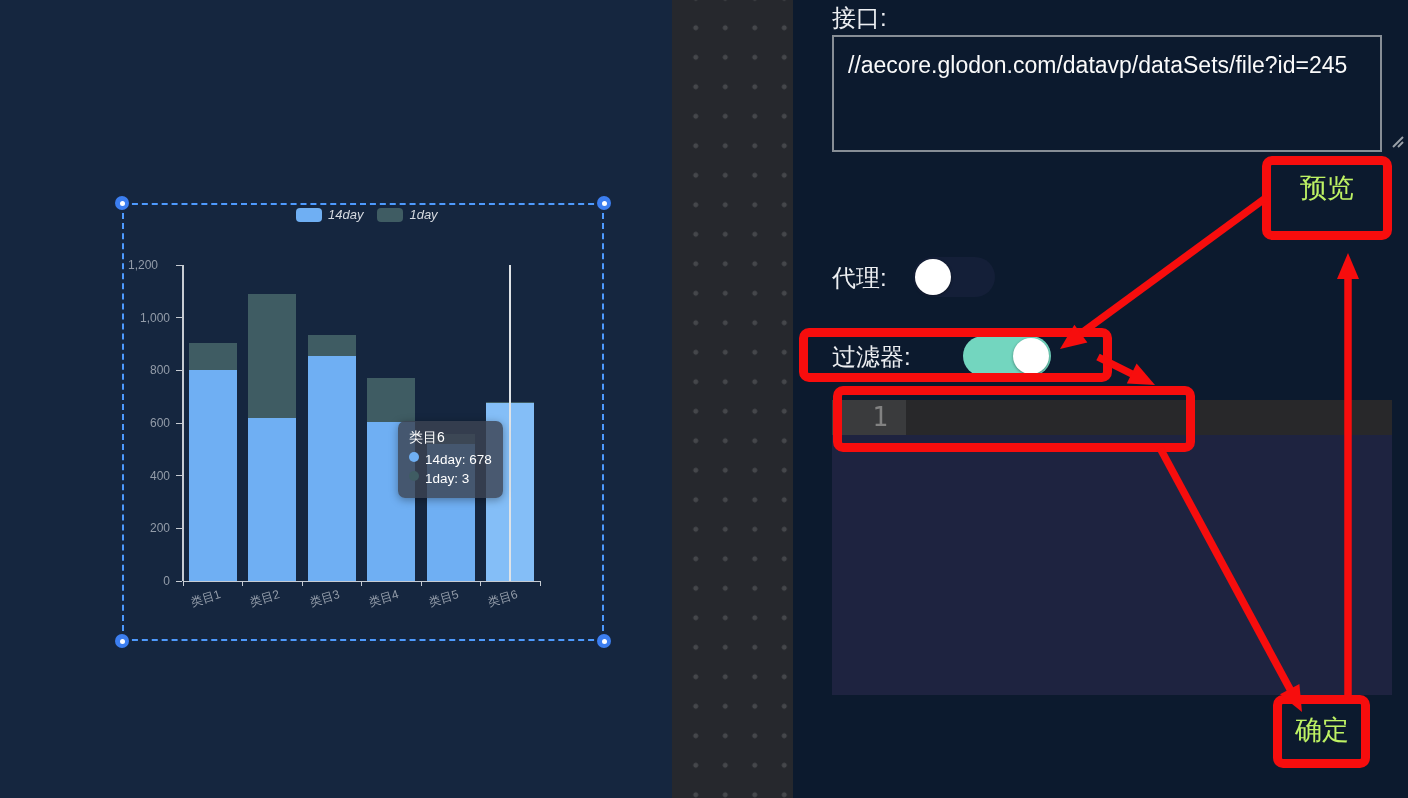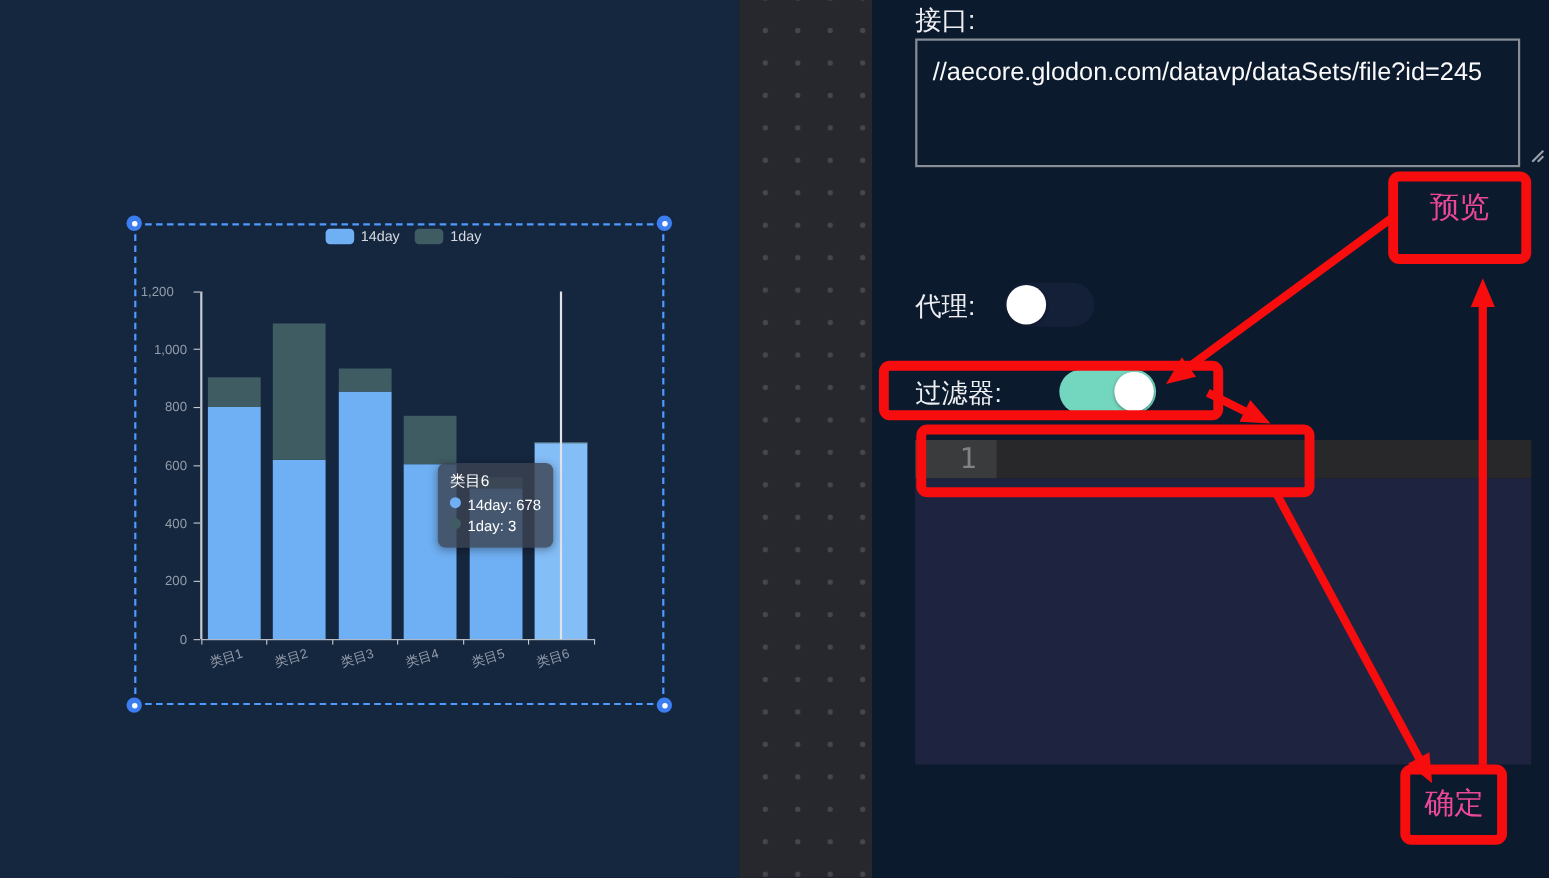--- a/index.html
+++ b/index.html
@@ -8,40 +8,40 @@
   .abs{position:absolute;}
   
   #canvas{left:0;top:0;width:672px;height:798px;background:#15263F;}
   #selection{left:122px;top:203px;width:482px;height:438px;
              border:2px dashed #4E9AFE;box-sizing:border-box;}
   .handle{width:14px;height:14px;border-radius:50%;background:#3C7EF0;z-index:6;}
   .handle::after{content:'';position:absolute;left:4.5px;top:4.5px;width:5px;height:5px;
                  border-radius:50%;background:#fff;}
   
   .yt,.xt{color:#939CA9;font-size:12px;}
-  .legend-item{display:flex;align-items:center;gap:6px;}
+  .legend-item{display:flex;align-items:center;gap:6px;font-style:italic;}
   .legend-pill{width:26px;height:14px;border-radius:4px;}
   .legend-label{color:#D6DAE0;font-size:13px;}
   #tooltip{background:rgba(60,67,82,.82);border-radius:7px;padding:8px 11px;z-index:7;
            color:#fff;box-shadow:0 2px 8px rgba(0,0,0,.35);}
   #tooltip .tt-title{font-size:14px;margin-bottom:5px;}
   .tt-row{display:flex;gap:6px;font-size:13.5px;height:19px;}
   .tt-dot{width:10px;height:10px;border-radius:50%;flex:0 0 auto;}
   
   #strip{left:672px;top:0;width:121px;height:798px;background-color:#26282D;
          background-image:radial-gradient(circle,#45474B 2.2px,rgba(0,0,0,0) 2.8px);
          background-size:29.5px 29.5px;background-position:9px 13px;}
   
   #panel{left:793px;top:0;width:615px;height:798px;background:#0C1A2E;}
   .plabel{color:#EDEFF2;font-size:24px;}
   #api-input{left:39px;top:35px;width:550px;height:117px;border:2px solid #878E96;
              box-sizing:border-box;color:#FAFAFA;font-size:23px;line-height:37px;
              padding:10px 14px 0 14px;word-break:break-all;}
   #resize-grip{right:3px;top:133px;width:16px;height:16px;}
-  .teal-btn{color:#ec4899;font-size:27px;text-align:center;cursor:pointer;}
+  .teal-btn{color:#bef264;font-size:27px;text-align:center;cursor:pointer;}
   .toggle{height:40px;border-radius:20px;}
   .toggle .knob{position:absolute;top:2px;width:36px;height:36px;border-radius:50%;
                 background:#fff;box-shadow:0 1px 3px rgba(0,0,0,.4);}
   #proxy-toggle{left:120px;top:257px;width:82px;background:#141F38;}
   #proxy-toggle .knob{left:2px;}
   #filter-toggle{left:170px;top:336px;width:88px;background:#73D6BF;}
   #filter-toggle .knob{left:50px;}
   
   #editor-line{left:39px;top:400px;width:560px;height:35px;background:#28282A;
                display:flex;align-items:center;font-family:"DejaVu Sans Mono",monospace;}

